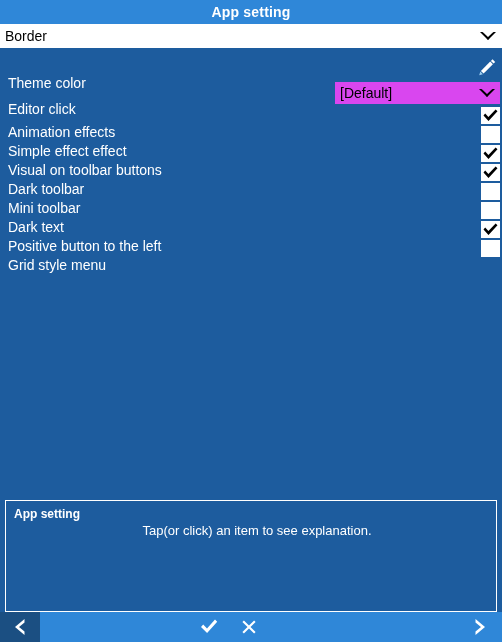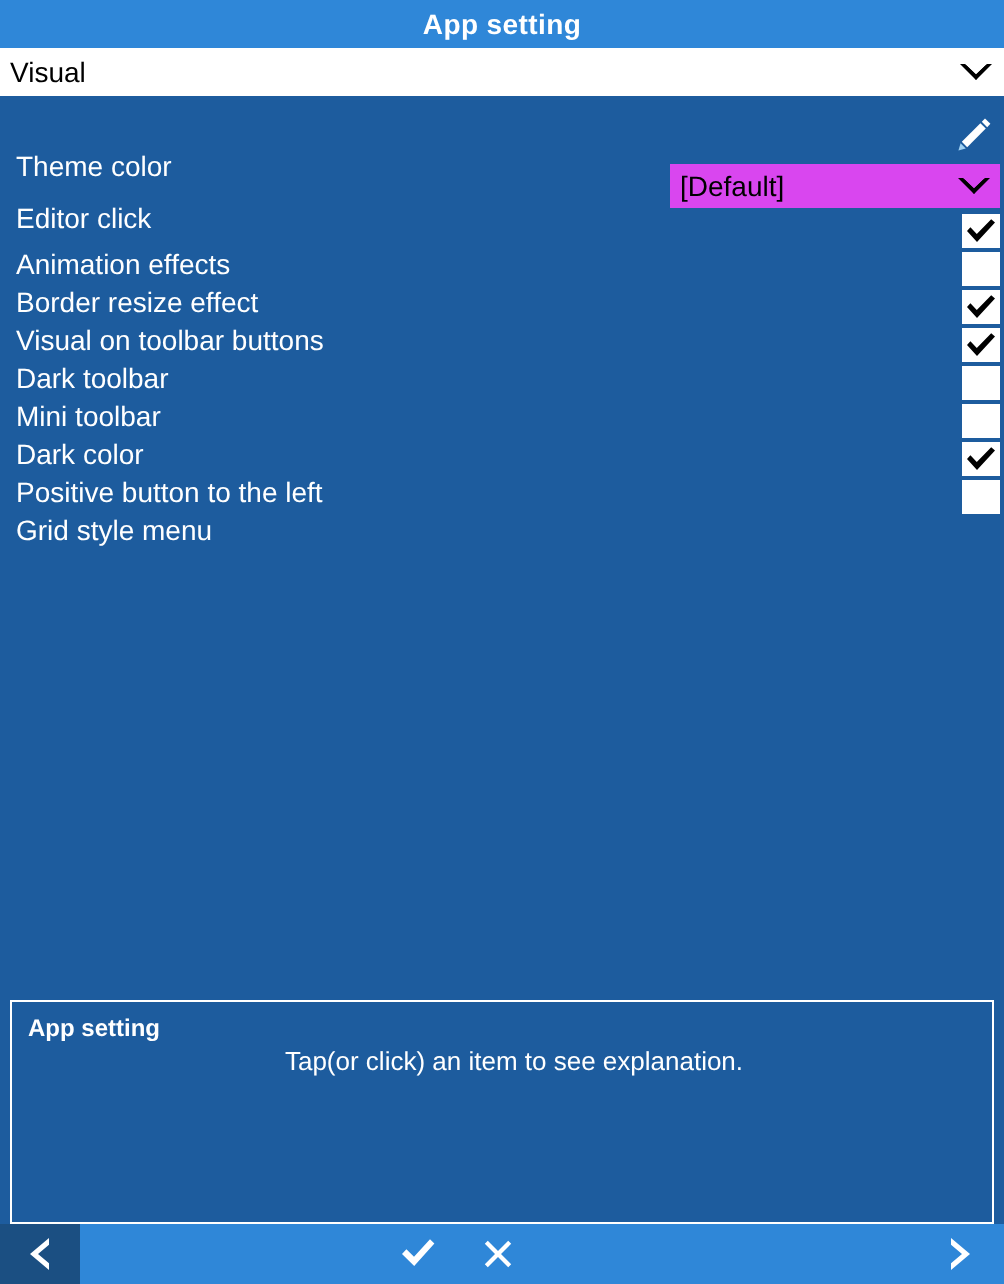--- a/index.html
+++ b/index.html
@@ -183,21 +183,21 @@
   .tb-icon { display: block; }
 </style>
 </head>
 <body>
 
 <div class="titlebar">
   <span class="titlebar-text">App setting</span>
 </div>
 
 <div class="category-select">
-  <span class="category-label">Visual</span>
+  <span class="category-label">Border</span>
   <svg class="chevron-down" viewBox="0 0 20 14">
     <path d="M2 3 L10 11 L18 3 L15.5 3 L10 8.2 L4.5 3 Z" fill="#000000"></path>
     <path d="M4.5 3 L10 8.2 L15.5 3 L10 11 Z" fill="#000000"></path>
   </svg>
 </div>
 
 <div class="settings-list">
 
   <div class="row tall">
     <span class="row-label">Theme color</span>
@@ -228,21 +228,21 @@
     <span class="row-right">
       <span class="checkbox">
         <svg width="19" height="17" viewBox="0 0 19 17">
           <path d="M2.5 8.5 L4.2 6.6 L7.4 10 L14.6 2.6 L16.5 4.2 L7.5 14 Z" fill="#000000"></path>
         </svg>
       </span>
     </span>
   </div>
 
   <div class="row">
-    <span class="row-label">Border resize effect</span>
+    <span class="row-label">Simple effect effect</span>
     <span class="row-right">
       <span class="checkbox"></span>
     </span>
   </div>
 
   <div class="row">
     <span class="row-label">Visual on toolbar buttons</span>
     <span class="row-right">
       <span class="checkbox">
         <svg width="19" height="17" viewBox="0 0 19 17">
@@ -264,21 +264,21 @@
   </div>
 
   <div class="row">
     <span class="row-label">Mini toolbar</span>
     <span class="row-right">
       <span class="checkbox"></span>
     </span>
   </div>
 
   <div class="row">
-    <span class="row-label">Dark color</span>
+    <span class="row-label">Dark text</span>
     <span class="row-right">
       <span class="checkbox"></span>
     </span>
   </div>
 
   <div class="row">
     <span class="row-label">Positive button to the left</span>
     <span class="row-right">
       <span class="checkbox">
         <svg width="19" height="17" viewBox="0 0 19 17">

